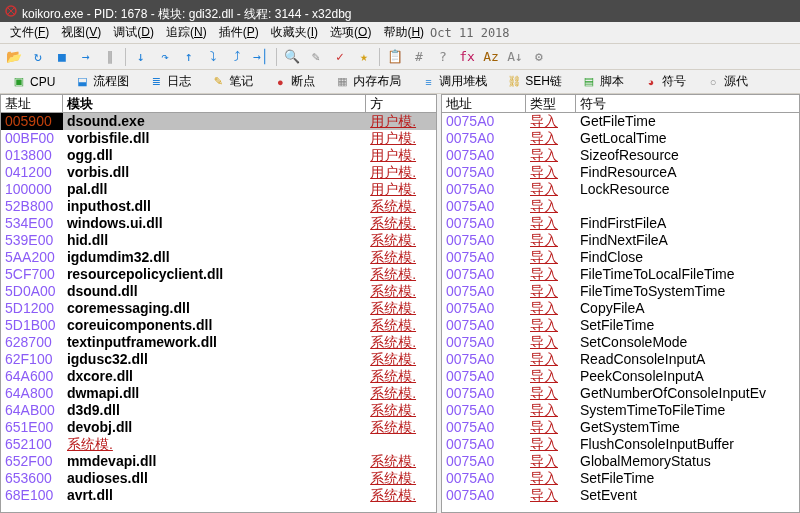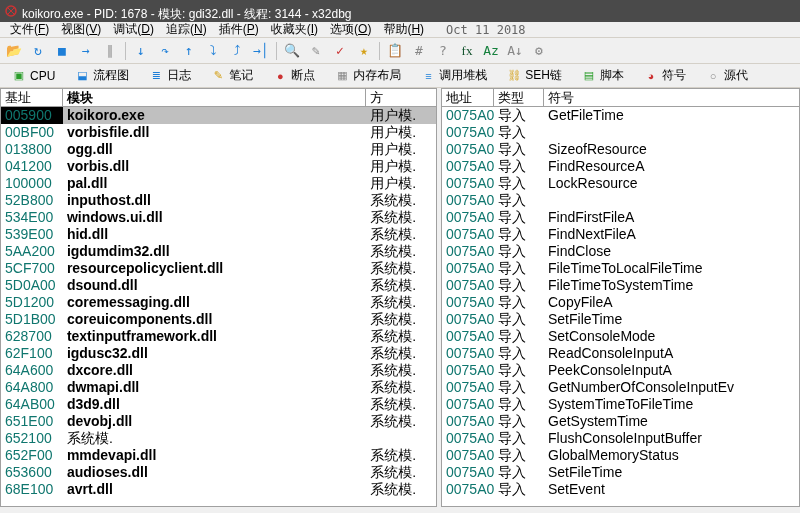--- a/index.html
+++ b/index.html
@@ -1,50 +1,50 @@
 <!DOCTYPE html>
 <html><head>
 <meta charset="utf-8">
 <style>
 * { margin:0; padding:0; box-sizing:border-box; font-family:"Microsoft YaHei","SimSun",sans-serif; }
 body { background:#f0f0f0; width:800px; height:513px; overflow:hidden; font-size:12px; }
 .titlebar { background:#4a4a4a; color:#fff; height:22px; display:flex; align-items:center; padding:0 4px; }
 .titlebar-icon { width:14px; height:14px; margin-right:4px; display:flex; align-items:center; justify-content:center; }
 .titlebar-text { font-size:12px;margin-top:7px; }
-.menubar { background:#f0f0f0; height:16px; display:flex; align-items:center; padding:0 4px; border-bottom:1px solid #d4d0c8; }
+.menubar { background:#f0f0f0; height:22px; display:flex; align-items:center; padding:0 4px; border-bottom:1px solid #d4d0c8; }
 .menu-item { padding:2px 6px; cursor:pointer; }
 .menu-item u { text-decoration:underline; }
-.menu-date { margin-left:16px; color:#666; font-family:Consolas,monospace; }
+.menu-date { margin-left:0; color:#666; font-family:Consolas,monospace; }
 .toolbar { background:#f0f0f0; height:26px; display:flex; align-items:center; padding:0 2px; border-bottom:1px solid #d4d0c8; gap:0; }
 .tb-btn { width:22px; height:22px; display:flex; align-items:center; justify-content:center; cursor:pointer; margin:0 1px; font-size:13px; font-family:Consolas,monospace; border-radius:2px; }
 .tb-sep { width:1px; height:18px; background:#c0c0c0; margin:0 3px; }
 .tabbar { background:#f0f0f0; height:24px; display:flex; align-items:center; padding:0 2px; border-bottom:1px solid #d4d0c8; }
 .tab { display:flex; align-items:center; padding:2px 8px; margin:0 2px; cursor:pointer; gap:4px; font-size:12px; }
 .tab-icon { width:14px; height:14px; display:flex; align-items:center; justify-content:center; font-size:11px; }
 .content { display:flex; height:calc(100% - 94px);border-radius:28px; }
 .pane { overflow:auto; background:#fff; border:1px solid #a0a0a0; }
 .left-pane { flex:0 0 437px; display:flex; flex-direction:column; }
 .right-pane { flex:1; display:flex; flex-direction:column; }
 .sliver { width:4px; background:#f0f0f0; cursor:ew-resize; }
 .thead { display:flex; background:#fff; border-bottom:1px solid #a0a0a0; font-size:13px; height:18px; align-items:stretch; flex:0 0 auto; }
 .th { border-right:1px solid #a0a0a0; padding:1px 4px; display:flex; align-items:center; cursor:pointer; background:#fff; }
 .tbody { flex:1; overflow:hidden; font-family:Consolas,"Courier New",monospace; font-size:14px; line-height:17px; }
 .row { display:flex; height:17px; }
 .cell { padding:0 4px; white-space:nowrap; overflow:hidden; }
-.addr { color:#0f766e; }
-.addr-selected { background:#000; color:#0f766e; }
+.addr { color:#8b5cf6; }
+.addr-selected { background:#000; color:#c2410c; }
 .modname { color:#000; }
-.modtype { color:#000000; }
+.modtype { color:#b91c1c;text-decoration:underline; }
 .symbol { color:#000; }
 .row.sel { background:#c0c0c0; }
 
 .l-c1 { width:62px; }
 .l-c2 { width:304px;font-weight:bold; }
 .l-c3 { width:70px; }
-.r-c1 { width:52px; }
+.r-c1 { width:84px; }
 .r-c2 { width:50px; }
 .r-c3 { flex:1; }
 </style>
 </head>
 <body>
 
 <div class="titlebar">
   <span class="titlebar-icon">
     <svg width="14" height="14" viewBox="0 0 14 14">
         <circle cx="7" cy="7" r="5" fill="none" stroke="#c33" stroke-width="1.5"></circle>
@@ -81,22 +81,22 @@
     <div class="tb-btn" style="color: rgb(30, 127, 216);">→│</div>
     <div class="tb-sep"></div>
     <div class="tb-btn" style="color: rgb(136, 136, 136);">🔍</div>
     <div class="tb-btn" style="color: rgb(136, 136, 136);">✎</div>
     <div class="tb-btn" style="color: rgb(204, 51, 51);">✓</div>
     <div class="tb-btn" style="color: rgb(212, 160, 23);">★</div>
     <div class="tb-sep"></div>
     <div class="tb-btn" style="color: rgb(136, 136, 136);">📋</div>
     <div class="tb-btn" style="color: rgb(136, 136, 136);">#</div>
     <div class="tb-btn" style="color: rgb(136, 136, 136);">?</div>
-    <div class="tb-btn" style="color: #14532d; font-family: Liberation Serif, serif;">fx</div>
-    <div class="tb-btn" style="color: #15803d;">Az</div>
+    <div class="tb-btn" style="color: #be185d;">fx</div>
+    <div class="tb-btn" style="color: #a16207;">Az</div>
     <div class="tb-btn" style="color: rgb(136, 136, 136);">A↓</div>
     <div class="tb-btn" style="color: rgb(136, 136, 136);">⚙</div>
   </div>
 
 <div class="tabbar" id="tabbar">
     <div class="tab">
       <span class="tab-icon" style="color: rgb(42, 157, 42);">▣</span>
       <span>CPU</span>
     </div>
     <div class="tab">
@@ -144,21 +144,21 @@
 <div class="content">
   <div class="pane left-pane">
     <div class="thead">
       <div class="th l-c1">基址</div>
       <div class="th l-c2">模块</div>
       <div class="th l-c3" style="border-right:none">方</div>
     </div>
     <div class="tbody" id="left-body">
         <div class="row sel">
           <div class="cell l-c1 addr-selected">005900</div>
-          <div class="cell l-c2 modname">koikoro.exe</div>
+          <div class="cell l-c2 modname">dsound.exe</div>
           <div class="cell l-c3 modtype">用户模.</div>
         </div>
         <div class="row">
           <div class="cell l-c1 addr">00BF00</div>
           <div class="cell l-c2 modname">vorbisfile.dll</div>
           <div class="cell l-c3 modtype">用户模.</div>
         </div>
         <div class="row">
           <div class="cell l-c1 addr">013800</div>
           <div class="cell l-c2 modname">ogg.dll</div>
@@ -274,20 +274,21 @@
     </div>
     <div class="tbody" id="right-body">
         <div class="row">
           <div class="cell r-c1 addr">0075A0</div>
           <div class="cell r-c2 modtype">导入</div>
           <div class="cell r-c3 symbol">GetFileTime</div>
         </div>
         <div class="row">
           <div class="cell r-c1 addr">0075A0</div>
           <div class="cell r-c2 modtype">导入</div>
+          <div class="cell r-c3 symbol">GetLocalTime</div>
         </div>
         <div class="row">
           <div class="cell r-c1 addr">0075A0</div>
           <div class="cell r-c2 modtype">导入</div>
           <div class="cell r-c3 symbol">SizeofResource</div>
         </div>
         <div class="row">
           <div class="cell r-c1 addr">0075A0</div>
           <div class="cell r-c2 modtype">导入</div>
           <div class="cell r-c3 symbol">FindResourceA</div>

